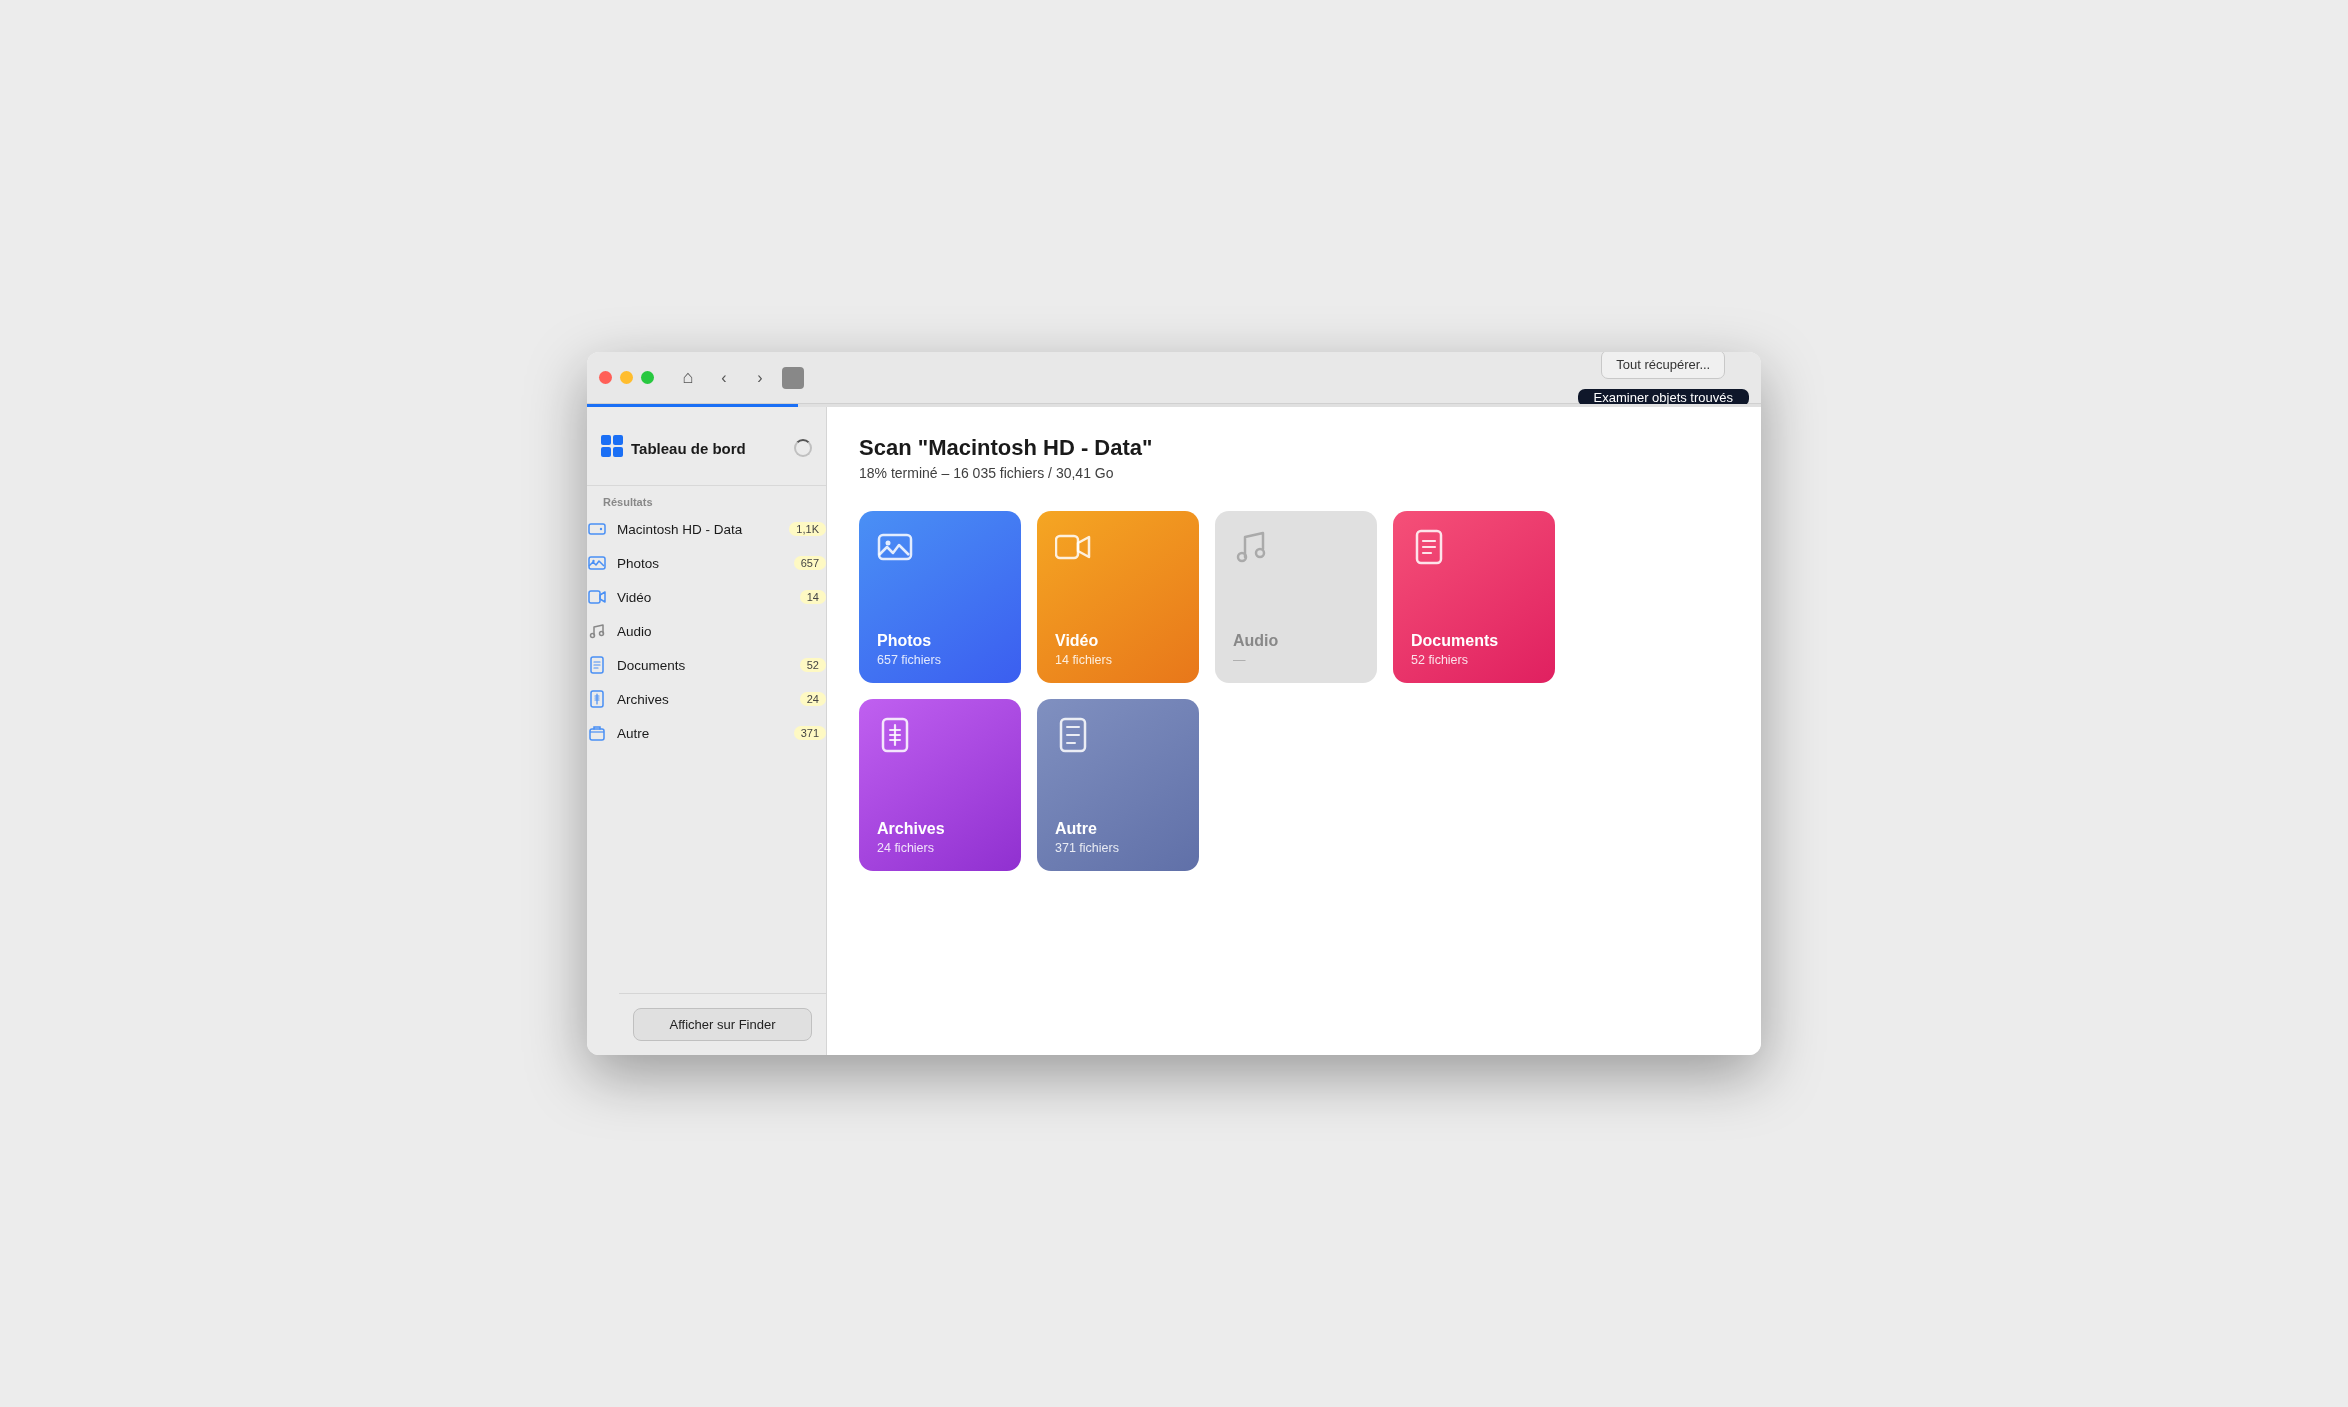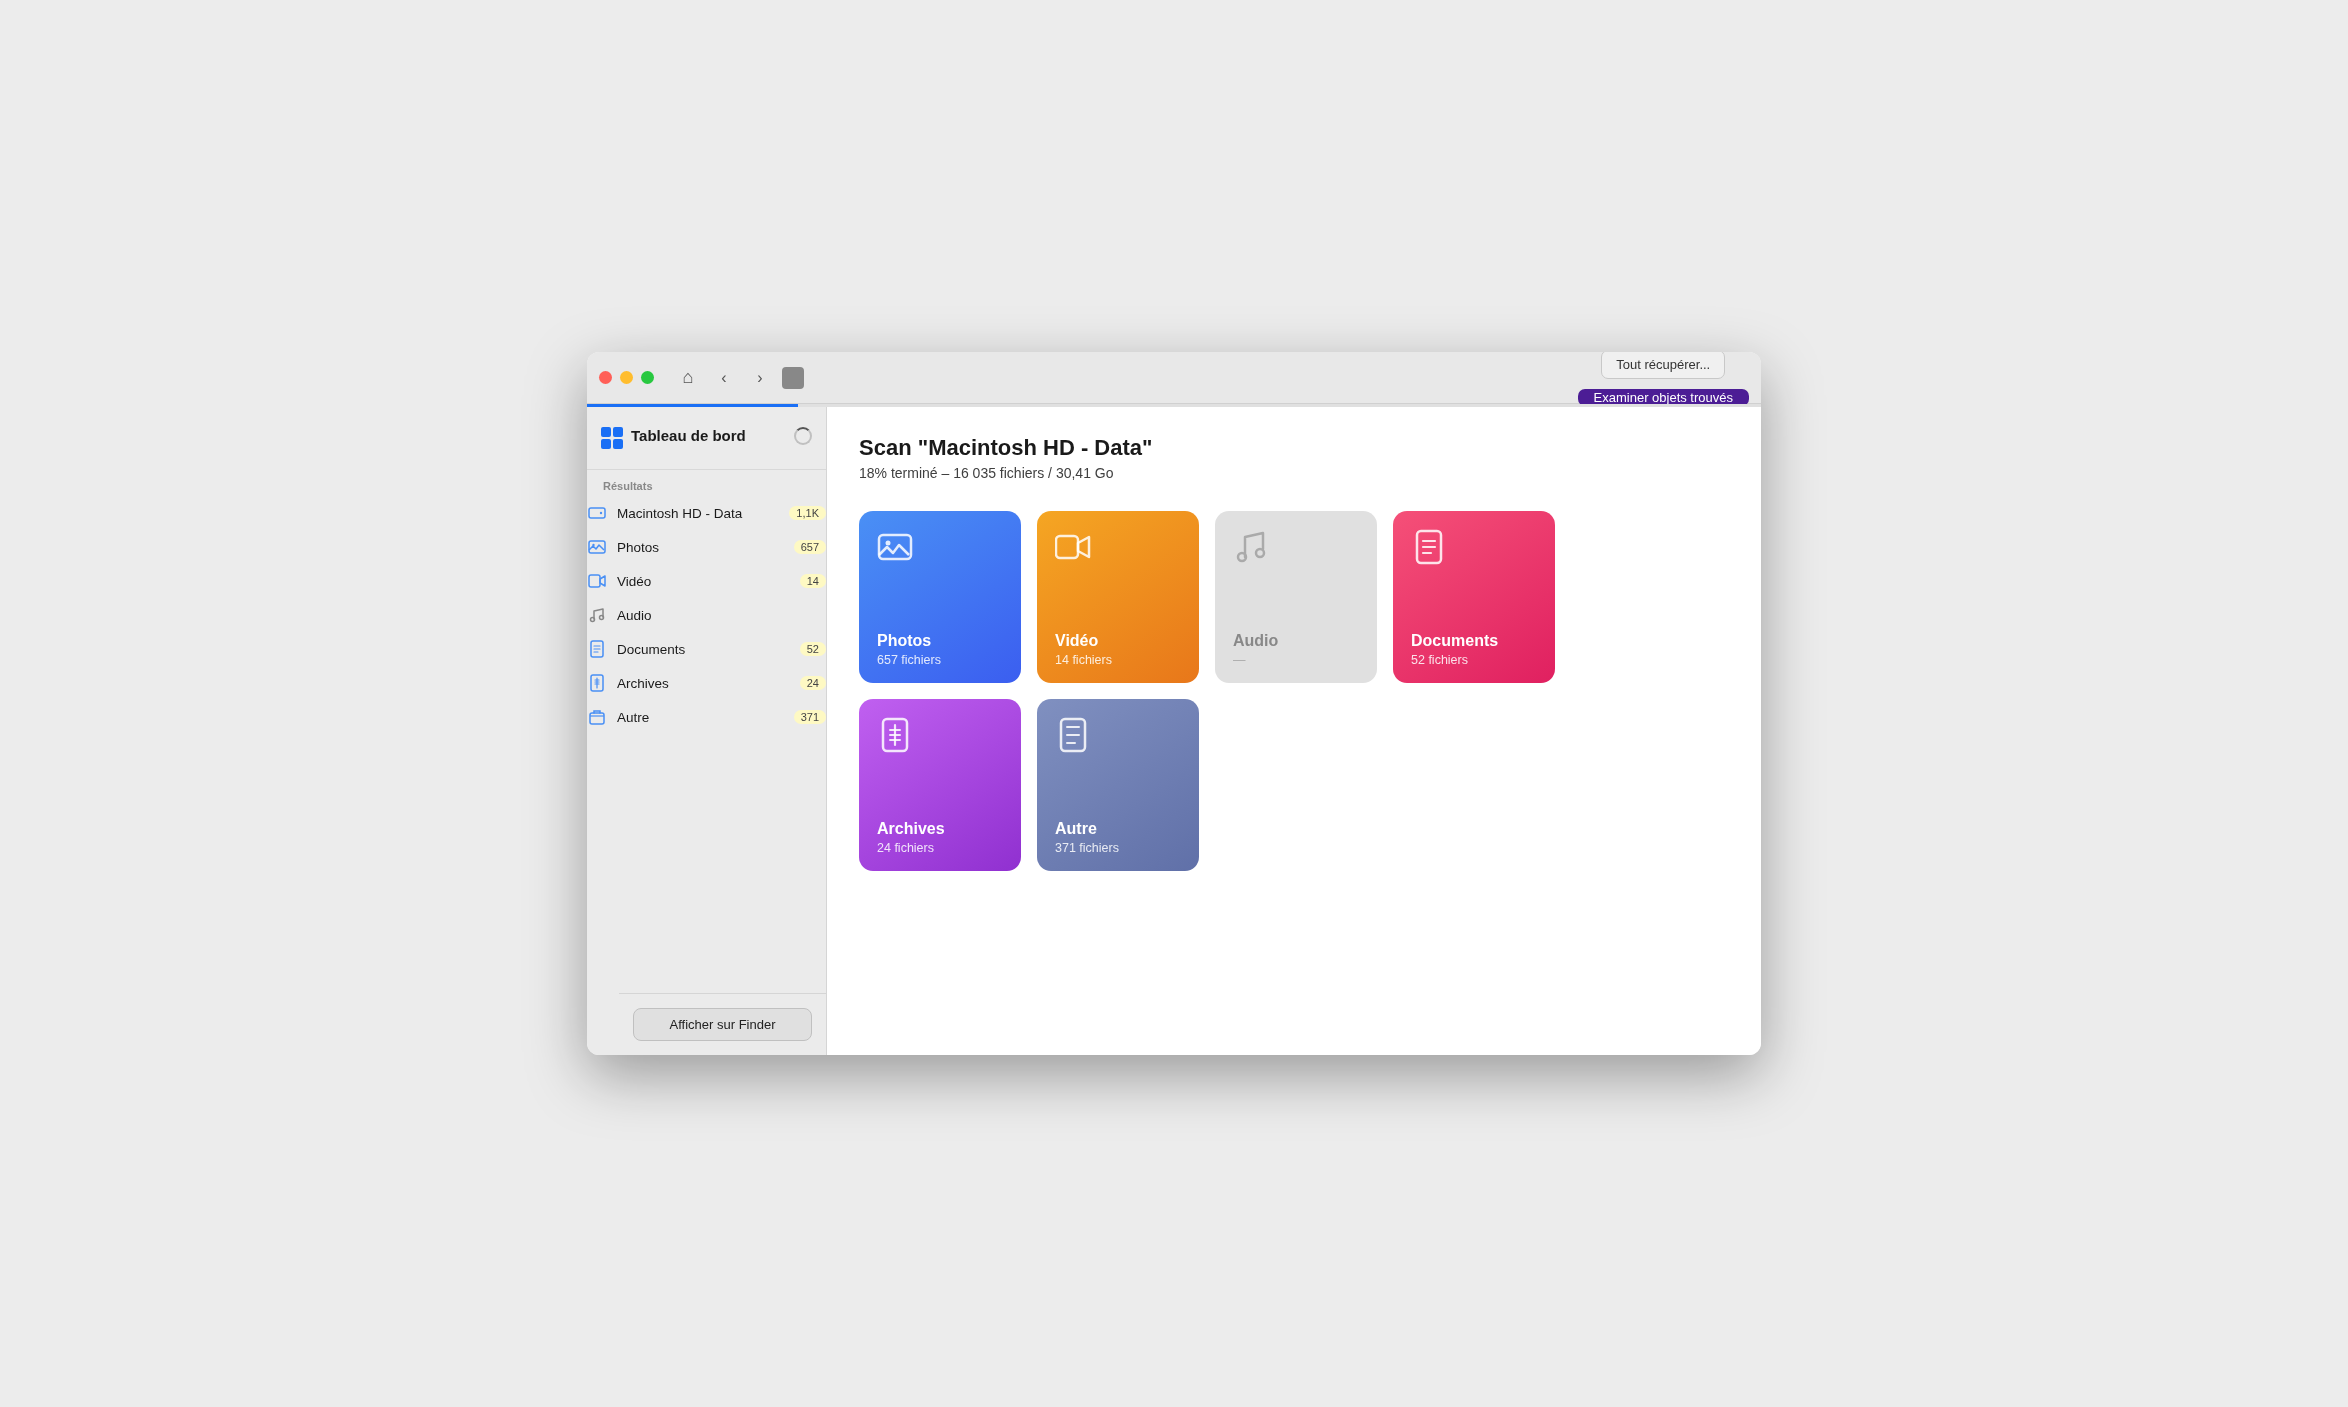--- a/index.html
+++ b/index.html
@@ -85,21 +85,21 @@
     .btn-recover-all {
       background: #f0f0f0;
       border: 1px solid #c8c8c8;
       border-radius: 7px;
       padding: 6px 14px;
       font-size: 13px;
       cursor: pointer;
       color: #333;
     }
     .btn-examine {
-      background: #4c1d95;
+      background: #0f172a;
       border: none;
       border-radius: 7px;
       padding: 1px 16px;
       font-size: 13px;
       cursor: pointer;
       color: #fff;
       font-weight: 500;
     }
     
     .main-layout {
@@ -110,24 +110,24 @@
     
     .sidebar {
       width: 240px;
       background: #ebebeb;
       border-right: 1px solid #d5d5d5;
       display: flex;
       flex-direction: column;
       flex-shrink: 0;
     }
     .sidebar-top {
-      padding: 20px 14px;
+      padding: 28px 14px;
       border-bottom: 1px solid #d8d8d8;
       display: flex;
-      align-items: flex-start;
+      align-items: flex-end;
       gap: 8px;
     }
     .dashboard-grid-icon {
       width: 22px;
       height: 22px;
       display: grid;
       grid-template-columns: 1fr 1fr;
       gap: 2px;
     }
     .dashboard-grid-icon span {

